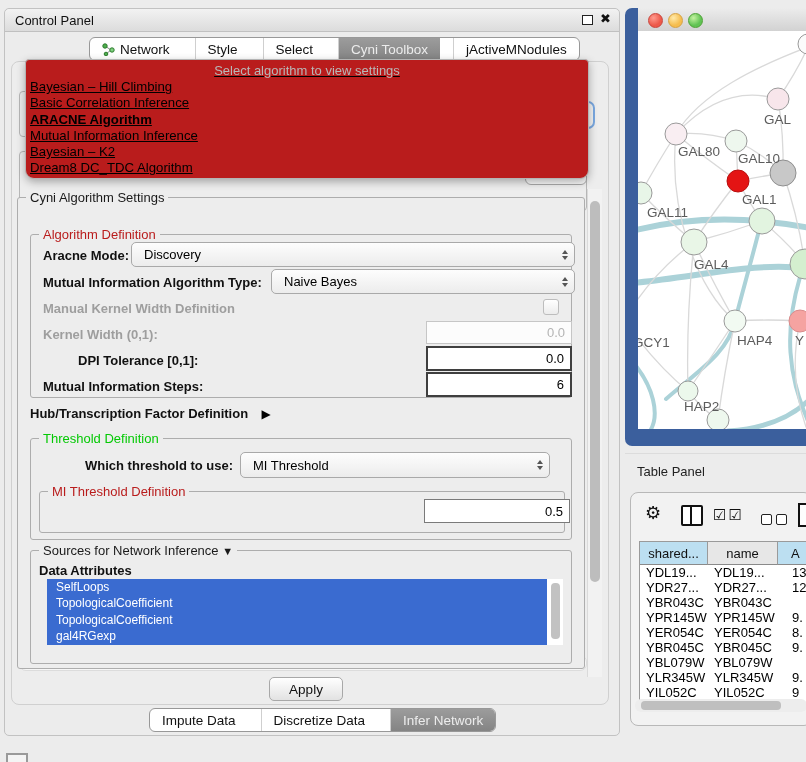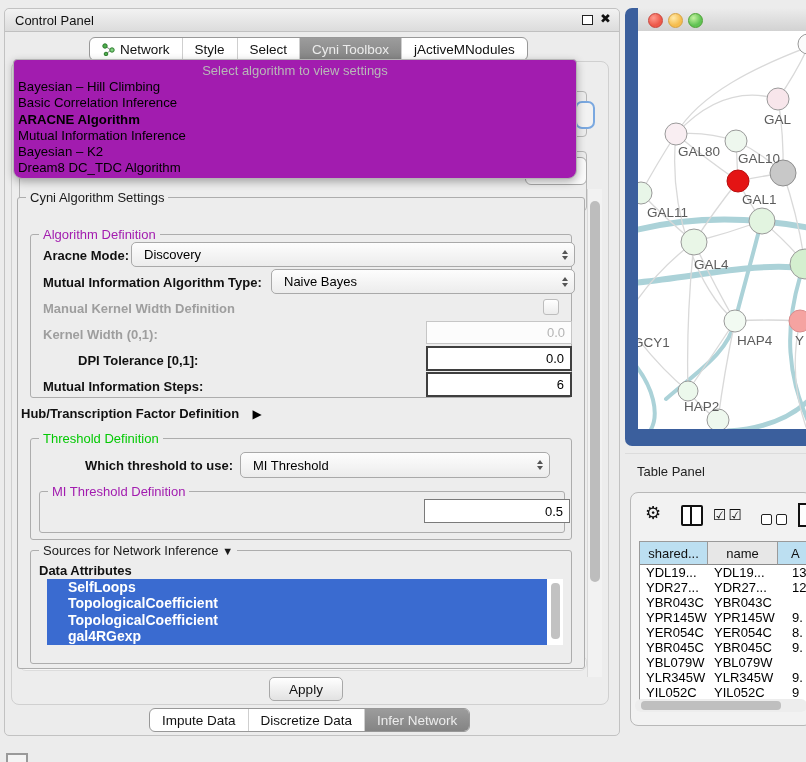--- a/index.html
+++ b/index.html
@@ -11,53 +11,53 @@
   
   .cpanel{left:4px;top:8px;width:614px;height:726px;background:#ececec;
           border:1px solid #c2c2c2;border-radius:5px;}
   .cp-titlebar{left:0;top:0;right:0;height:22px;background:linear-gradient(#f2f2f2,#dcdcdc);
                border-bottom:1px solid #c0c0c0;border-radius:5px 5px 0 0;}
   .cp-title{left:10px;top:4px;font-size:13px;color:#111;}
   .restore-btn{right:26px;top:6px;width:9px;height:8px;border:1.5px solid #222;background:#fff;}
   .close-btn{right:8px;top:2px;font-size:13px;font-weight:bold;color:#111;cursor:default;}
 
   .segbar{display:flex;align-items:stretch;height:22px;background:#fff;border:1px solid #989898;
-          border-radius:6px;overflow:hidden;}
+          border-radius:6px;overflow:hidden;gap:13px;}
   .seg{display:flex;align-items:center;padding:0 12px;font-size:13.5px;color:#111;
        border-left:1px solid #cfcfcf;white-space:nowrap;}
   .seg:first-child{border-left:none;}
   .seg.sel{background:linear-gradient(#9c9c9c,#848484);color:#ececec;}
   .tabbar-top{left:84px;top:28px;}
   .tabbar-bottom{left:144px;top:699px;}
   .net-icon{margin-right:5px;display:inline-block;width:13px;height:13px;}
 
   .inner-panel{left:6px;top:52px;width:596px;height:642px;background:#ededed;
                border:1px solid #d0d0d0;border-radius:8px;}
 
   
   .fragA{left:14px;top:82px;width:566px;height:44px;border:1px solid #b6b6b6;border-radius:4px;z-index:1;}
   .combo-frag{left:570px;top:92px;width:16px;height:24px;background:#f2f2f2;
               border:2px solid #7aa8e0;border-radius:7px;z-index:2;}
   .fragB{left:14px;top:142px;width:566px;height:58px;border:1px solid #b6b6b6;border-radius:4px;z-index:1;}
   .combo-fragB{left:520px;top:148px;width:60px;height:26px;border:1px solid #a8a8a8;
                border-radius:6px;background:#fafafa;z-index:1;}
 
   
-  .dropdown{left:8px;top:50px;width:562px;height:118px;background:#a21caf;
+  .dropdown{left:20px;top:50px;width:562px;height:118px;background:#b91c1c;
             border:1px solid #b4b4b4;border-radius:4px 4px 9px 9px;
-            box-shadow:0 3px 8px rgba(0,0,0,.30);z-index:6;}
+            box-shadow:0 3px 8px rgba(0,0,0,.30);z-index:6;text-decoration:underline;}
   .dd-placeholder{margin-top:3px;text-align:center;font-size:13px;color:#b8b8b8;height:16px;}
   .dd-item{margin-left:4px;font-size:13.2px;color:#000;height:16.3px;line-height:16.3px;}
   .dd-item.bold{font-weight:bold;}
 
   
   .gb{border:1px solid #adadad;border-radius:3px;}
   .gb-title{position:absolute;top:-8px;left:8px;background:#ededed;padding:0 4px;font-size:13px;}
   .t-black{color:#1a1a1a;}
-  .t-blue{color:#a21caf;}
+  .t-blue{color:#b91c1c;}
   .t-green{color:#04c904;}
 
   .settings{left:12px;top:188px;width:566px;height:470px;background:#ededed;z-index:3;}
   .lbl{font-size:13px;font-weight:bold;color:#111;white-space:nowrap;}
   .lbl-dis{font-size:13px;font-weight:bold;color:#9e9e9e;white-space:nowrap;}
 
   .combo{background:linear-gradient(#fdfdfd,#ececec);border:1px solid #a9a9a9;border-radius:5px;
          font-size:13px;color:#000;display:flex;align-items:center;padding-left:12px;}
   .combo .arrows{position:absolute;right:6px;top:50%;transform:translateY(-50%);
                  display:flex;flex-direction:column;gap:2px;}
@@ -69,22 +69,22 @@
   .tfield{background:#fff;font-size:13px;display:flex;align-items:center;
           justify-content:flex-end;padding-right:6px;}
   .tfield.lite{border:1px solid #c6c6c6;background:#fcfcfc;color:#b4b4b4;}
   .tfield.dark{border:2px solid #3f3f3f;color:#000;}
   .tfield.med{border:1px solid #7a7a7a;color:#000;}
 
   .checkbox{width:14px;height:14px;border:1px solid #bdbdbd;border-radius:3px;
             background:linear-gradient(#ffffff,#ececec);}
 
   .attr-list{background:#fff;overflow:hidden;}
-  .attr-item{height:16.4px;line-height:16.4px;font-size:14px;color:#fff;
-             background:#3a6bd0;padding-left:21px;margin-right:16px;font-weight:bold;}
+  .attr-item{height:16.4px;line-height:16.4px;font-size:12px;color:#fff;
+             background:#3a6bd0;padding-left:9px;margin-right:16px;}
   .list-vthumb{right:3px;top:4px;width:9px;height:56px;background:#c2c2c2;border-radius:4px;}
 
   .hscroll{background:#f6f6f6;border:1px solid #dcdcdc;border-radius:7px;}
   .hthumb{background:#bdbdbd;border-radius:4px;}
   .vscroll{left:582px;top:180px;width:14px;height:488px;background:#f2f2f2;border-left:1px solid #dadada;}
   .vthumb{left:2px;top:12px;width:10px;height:381px;background:#bdbdbd;border-radius:5px;}
 
   .apply-btn{left:264px;top:668px;width:72px;height:22px;border:1px solid #a8a8a8;border-radius:5px;
              background:linear-gradient(#ffffff,#e2e2e2);font-size:13.5px;color:#111;
              display:flex;align-items:center;justify-content:center;text-align:center;}
@@ -220,21 +220,21 @@
         <div class="abs tfield dark" style="left:395px;top:111px;width:136px;height:21px;">
           <span>0.0</span>
         </div>
 
         <span class="abs lbl" style="left:12px;top:144px;">Mutual Information Steps:</span>
         <div class="abs tfield dark" style="left:395px;top:137px;width:136px;height:21px;">
           <span>6</span>
         </div>
       </div>
 
-      <div class="abs" style="left:3px;top:206px;">
+      <div class="abs" style="left:12px;top:206px;">
         <span class="lbl">Hub/Transcription Factor Definition</span>
         <span style="font-size:12px;margin-left:9px;color:#000;">▶</span>
       </div>
 
       <div class="abs gb" style="left:12px;top:240px;width:540px;height:100px;">
         <span class="gb-title t-green">Threshold Definition</span>
 
         <span class="abs lbl" style="left:54px;top:19px;">Which threshold to use:</span>
         <div class="abs combo" style="left:209px;top:13px;width:296px;height:24px;">
           <span>MI Threshold</span>

